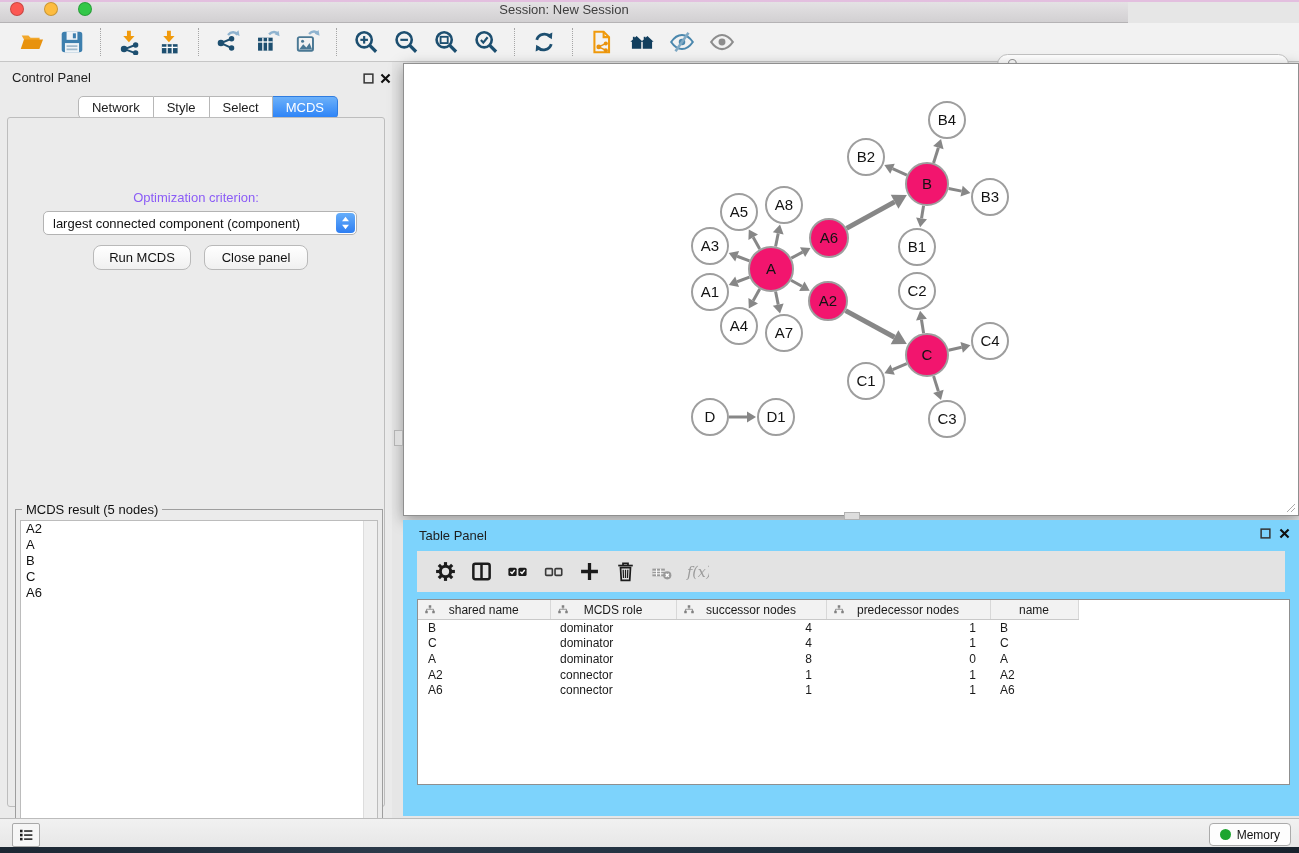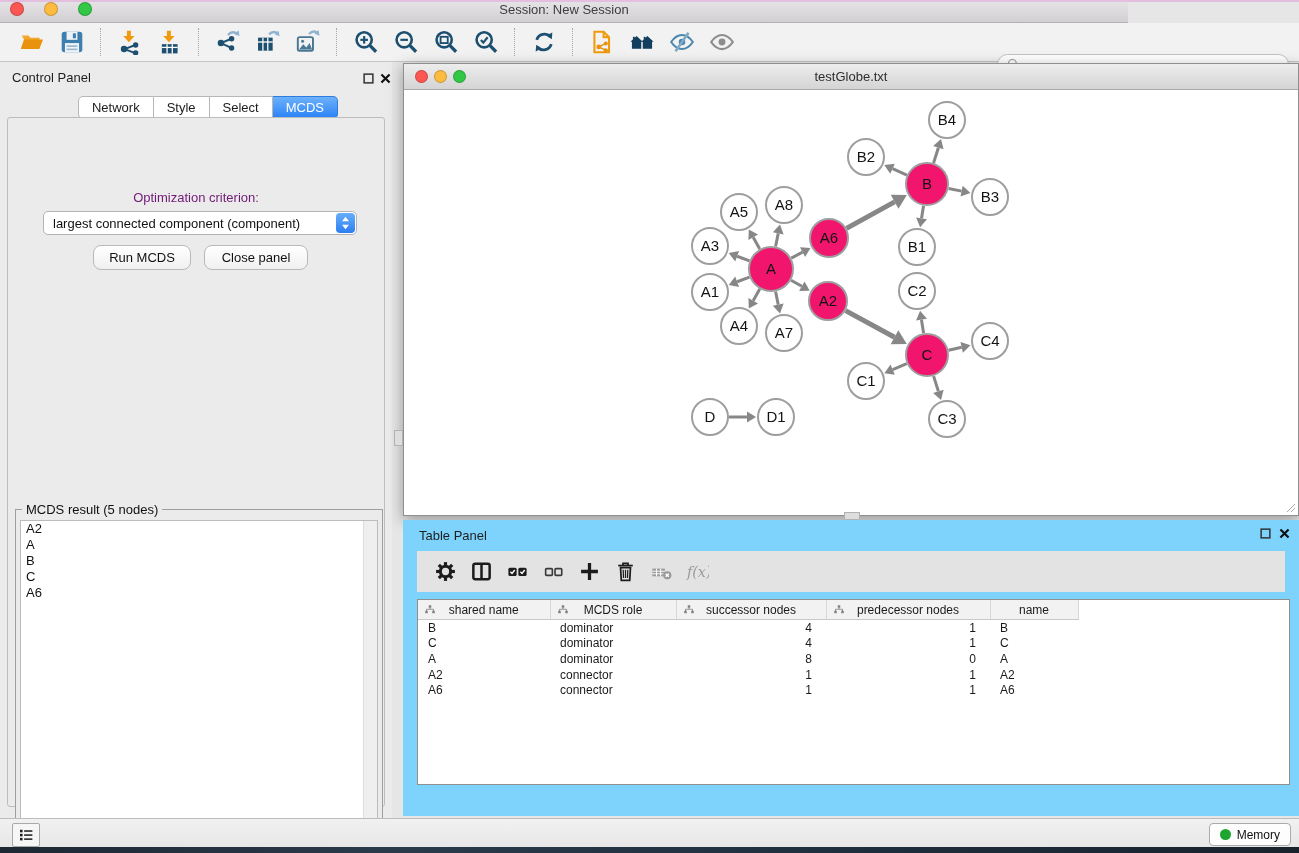--- a/index.html
+++ b/index.html
@@ -38,21 +38,21 @@
   .panel-head{height:30px;display:flex;align-items:center;position:relative;}
   .panel-title{font-size:13px;color:#1e1e1e;margin-left:12px;}
   .head-btn{position:absolute;width:15px;height:15px;top:9px;cursor:pointer;}
   .seg-tabs{display:flex;justify-content:center;margin-left:24px;}
   .seg-tab{height:21px;line-height:21px;padding:0 13px;font-size:13px;color:#1c1c1c;background:#fff;
     border-top:1px solid #b7b7b7;border-bottom:1px solid #b7b7b7;border-right:1px solid #b7b7b7;cursor:pointer;}
   .seg-tab:first-child{border-left:1px solid #b7b7b7;border-radius:5px 0 0 5px;}
   .seg-tab:last-child{border-radius:0 5px 5px 0;}
   .seg-tab.selected{background:linear-gradient(#6cb1fa,#2b82f7);color:#fff;border-color:#2f7ce0;}
   .cp-box{left:7px;top:55px;width:376px;height:688px;border:1px solid #bdbdbd;border-radius:3px;background:#ebebeb;}
-  .opt-label{left:0;top:72px;width:376px;text-align:center;font-size:13px;color:#701a75;}
+  .opt-label{left:0;top:72px;width:376px;text-align:center;font-size:13px;color:#8b5cf6;}
   .dropdown{left:35px;top:93px;width:314px;height:24px;background:#fff;border:1px solid #b3b3b3;
     border-radius:5px;display:flex;align-items:center;cursor:pointer;box-sizing:border-box;}
   .dropdown-value{flex:1;font-size:13px;color:#111;padding-left:9px;white-space:nowrap;overflow:hidden;}
   .dropdown-stepper{width:19px;height:20px;margin-right:1px;border-radius:4px;
     background:linear-gradient(#66aefa,#2e7ef2);display:flex;flex-direction:column;
     align-items:center;justify-content:center;gap:2px;}
   .dropdown-stepper svg{width:9px;height:6px;display:block;}
   .mac-btn{height:23px;background:linear-gradient(#ffffff,#f0f0f0);border:1px solid #b9b9b9;
     border-radius:8px;font-size:13px;color:#111;display:flex;align-items:center;justify-content:center;cursor:pointer;}
   .fieldset{left:7px;top:391px;width:366px;height:343px;border:1px solid #9e9e9e;background:#ebebeb;}
@@ -351,26 +351,20 @@
             <div class="result-item">C</div>
             <div class="result-item">A6</div>
           </div>
         <div class="result-scroll"></div>
       </div>
     </div>
   </div>
 </div>
 
 <div class="abs net-window">
-  <div class="net-titlebar">
-    <span class="tl red"></span>
-    <span class="tl yellow"></span>
-    <span class="tl green"></span>
-    <span class="net-title">testGlobe.txt</span>
-  </div>
   <svg id="graph" class="graph-svg" viewBox="0 0 894 426">
       <line x1="345.4789624129428" y1="188.11448958200518" x2="333.13522130542" y2="192.7686870487761" stroke="#878787" stroke-width="3"></line>
       <polygon points="324.71394572787585,195.9439221026042 331.1947998836361,187.62235197361022 335.07564272720384,197.91502212394195" fill="#878787"></polygon>
       <line x1="345.4789624129428" y1="171.88551041799482" x2="333.13522130542" y2="167.2313129512239" stroke="#878787" stroke-width="3"></line>
       <polygon points="324.71394572787585,164.0560778973958 335.07564272720384,162.08497787605805 331.1947998836361,172.37764802638978" fill="#878787"></polygon>
       <line x1="355.7407005957243" y1="200.05562706386607" x2="349.1965079445215" y2="211.71247022382104" stroke="#878787" stroke-width="3"></line>
       <polygon points="344.79069513415277,219.56032429229037 344.40059712490137,209.02002906192902 353.99241876414163,214.40491138571306" fill="#878787"></polygon>
       <line x1="355.7407005957243" y1="159.94437293613393" x2="349.1965079445215" y2="148.28752977617896" stroke="#878787" stroke-width="3"></line>
       <polygon points="344.79069513415277,140.43967570770963 353.99241876414163,145.59508861428694 344.40059712490137,150.97997093807098" fill="#878787"></polygon>
       <line x1="371.5783782586724" y1="202.53970835038723" x2="374.22726219558695" y2="215.58036773212044" stroke="#878787" stroke-width="3"></line>

